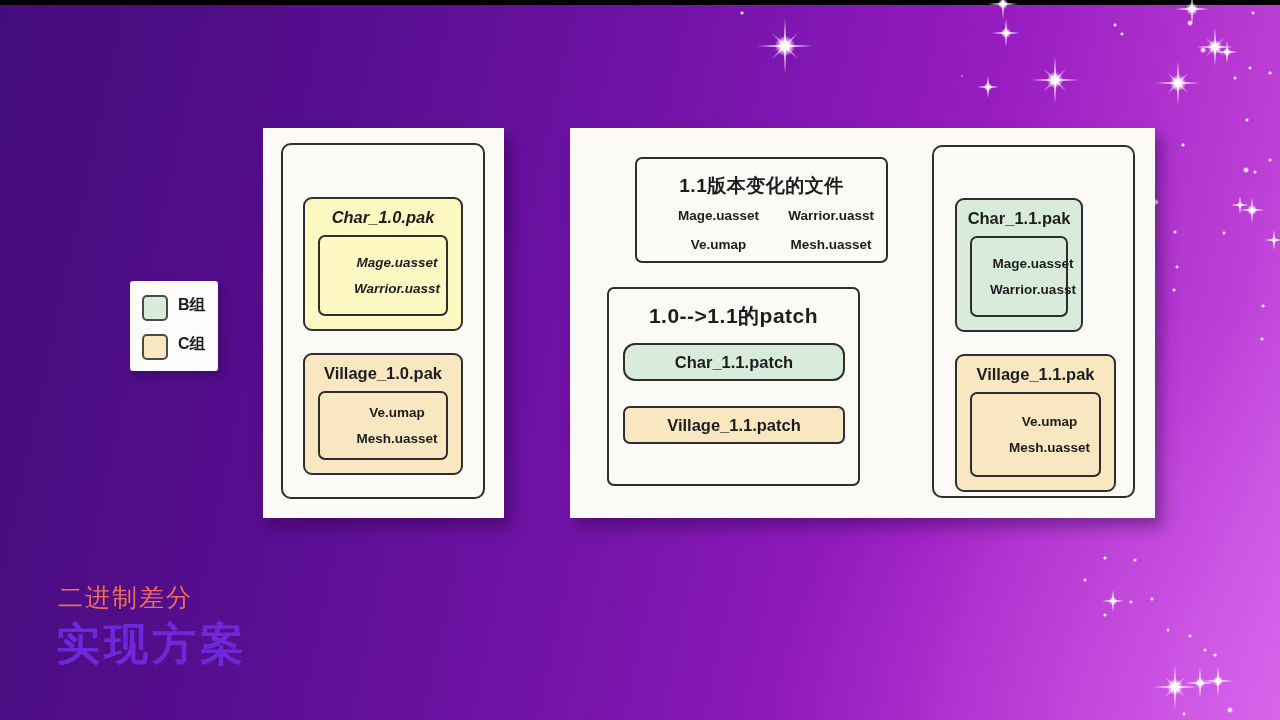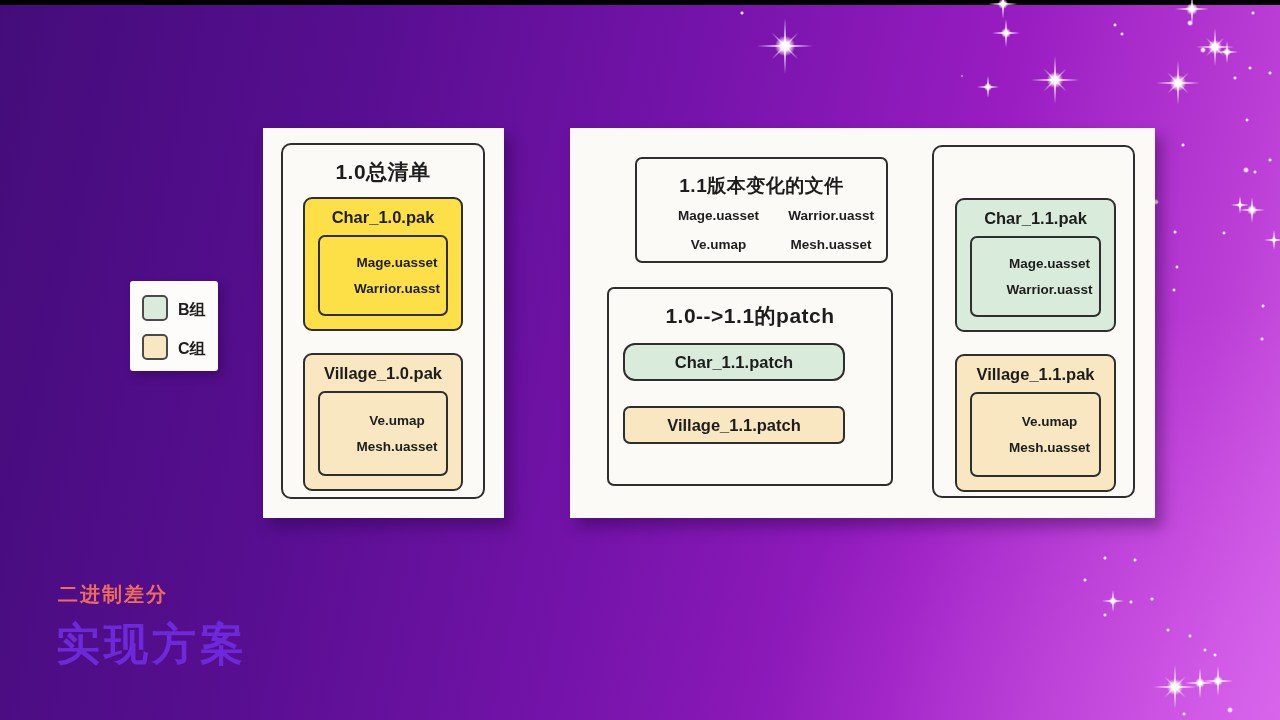--- a/index.html
+++ b/index.html
@@ -21,58 +21,58 @@
     background:radial-gradient(circle,#ffffff 0%,rgba(255,255,255,.95) 30%,rgba(255,205,255,.35) 60%,rgba(255,255,255,0) 75%);}
   .sp .rv{left:50%;top:-58%;width:2px;height:216%;transform:translateX(-50%);border-radius:2px;
     background:linear-gradient(to bottom,transparent,rgba(255,255,255,.95) 46%,#fff 50%,rgba(255,255,255,.95) 54%,transparent);}
   .sp .rh{top:50%;left:-58%;height:2px;width:216%;transform:translateY(-50%);border-radius:2px;
     background:linear-gradient(to right,transparent,rgba(255,255,255,.95) 46%,#fff 50%,rgba(255,255,255,.95) 54%,transparent);}
   .sp .diag{left:0;top:0;width:100%;height:100%;transform:rotate(45deg) scale(.68);}
 
   
   .legend{position:absolute;left:130px;top:281px;width:88px;height:90px;background:#fdfcfa;
     border-radius:3px;box-shadow:4px 5px 10px rgba(40,0,70,.4);padding:0;}
-  .legend-row{display:flex;align-items:flex-end;margin:13px 0 0 12px;}
+  .legend-row{display:flex;align-items:flex-start;margin:13px 0 0 12px;}
   .legend-row:first-child{margin-top:14px;}
   .swatch{width:22px;height:22px;border:2px solid #4a4a4a;border-radius:5px;flex:0 0 auto;}
   .legend-label{margin-left:10px;font-size:16px;font-weight:700;color:#1d1d1d;}
 
   
   .panel{position:absolute;background:#fbfaf7;box-shadow:7px 9px 14px rgba(35,0,60,.40);}
   .panel1{left:263px;top:128px;width:241px;height:390px;}
   .panel2{left:570px;top:128px;width:585px;height:390px;}
   .frame{position:absolute;border:2.5px solid #2e2e2e;border-radius:10px;box-sizing:border-box;background:transparent;}
   .frame-title{text-align:center;font-size:21px;font-weight:700;color:#1d1d1d;margin-top:13px;letter-spacing:.5px;}
   .p1frame{left:18px;top:15px;width:204px;height:356px;}
 
   .pak-box{position:absolute;border:2.5px solid #2e2e2e;border-radius:9px;box-sizing:border-box;}
   .pak-title{text-align:center;font-size:16.5px;font-weight:700;color:#1d1d1d;margin-top:9px;}
   .pak-inner{position:absolute;left:13px;right:13px;top:36px;bottom:13px;border:2px solid #2e2e2e;border-radius:7px;
     display:flex;flex-direction:column;align-items:center;justify-content:center;gap:11px;}
   .file-line{font-size:13.5px;font-weight:700;color:#1d1d1d;padding-left:28px;}
 
   .p1-char{left:20px;top:52px;width:160px;height:134px;}
-  .p1-village{left:20px;top:208px;width:160px;height:138px;}
+  .p1-village{left:20px;top:208px;width:160px;height:122px;}
 
   .boxA{left:37px;top:29px;width:253px;height:106px;border-radius:7px;margin-left:28px;}
   .boxA .frame-title{font-size:19px;margin-top:14px;}
   .changed-grid{display:grid;grid-template-columns:1fr 1fr;row-gap:14px;margin-top:9px;padding:0 12px;justify-items:center;}
 
-  .boxB{left:37px;top:159px;width:286px;height:199px;border-radius:7px;}
+  .boxB{left:37px;top:159px;width:253px;height:199px;border-radius:7px;}
   .bar{position:absolute;left:14px;width:222px;height:38px;border:2.5px solid #2e2e2e;border-radius:7px;box-sizing:border-box;
     display:flex;align-items:center;justify-content:center;font-size:16.5px;font-weight:700;color:#1d1d1d;}
   .bar.b1{top:54px;border-radius:12px;}
   .bar.b2{top:117px;text-align:center;}
 
   .boxC{left:362px;top:17px;width:203px;height:353px;}
-  .c-char{left:21px;top:51px;width:161px;height:134px;}
+  .c-char{left:21px;top:51px;width:128px;height:134px;}
   .c-village{left:21px;top:207px;width:161px;height:138px;}
 
   
-  .footer-tag{position:absolute;left:58px;top:581px;font-size:20px;font-weight:700;letter-spacing:2px;}
+  .footer-tag{position:absolute;left:58px;top:581px;font-size:25px;font-weight:400;letter-spacing:2px;}
   .footer-title{position:absolute;left:56px;top:615px;font-size:44px;font-weight:700;letter-spacing:4px;}
 </style>
 </head>
 <body>
 
 <div id="stage">
   <div class="topbar"></div>
   <div id="sparkles">
       <div class="sp" style="left: 772px; top: 33px; width: 26px; height: 26px;">
         <i class="core"></i>
@@ -284,23 +284,22 @@
       <span class="legend-label">B组</span>
     </div>
     <div class="legend-row">
       <span class="swatch" style="background-color: rgb(248, 231, 193);"></span>
       <span class="legend-label">C组</span>
     </div>
   </div>
 
   <section class="panel panel1">
     <div class="frame p1frame">
-      <div class="frame-title">1.0总清单</div>
-
-      <div class="pak-box p1-char" style="background-color: #fde047;">
+
+      <div class="pak-box p1-char" style="background-color: #fef9c3; font-style: italic;">
         <div class="pak-title">Char_1.0.pak</div>
         <div class="pak-inner">
           <div class="file-line">Mage.uasset</div>
           <div class="file-line">Warrior.uasst</div>
         </div>
       </div>
 
       <div class="pak-box p1-village" style="background-color: rgb(248, 231, 193);">
         <div class="pak-title">Village_1.0.pak</div>
         <div class="pak-inner">

